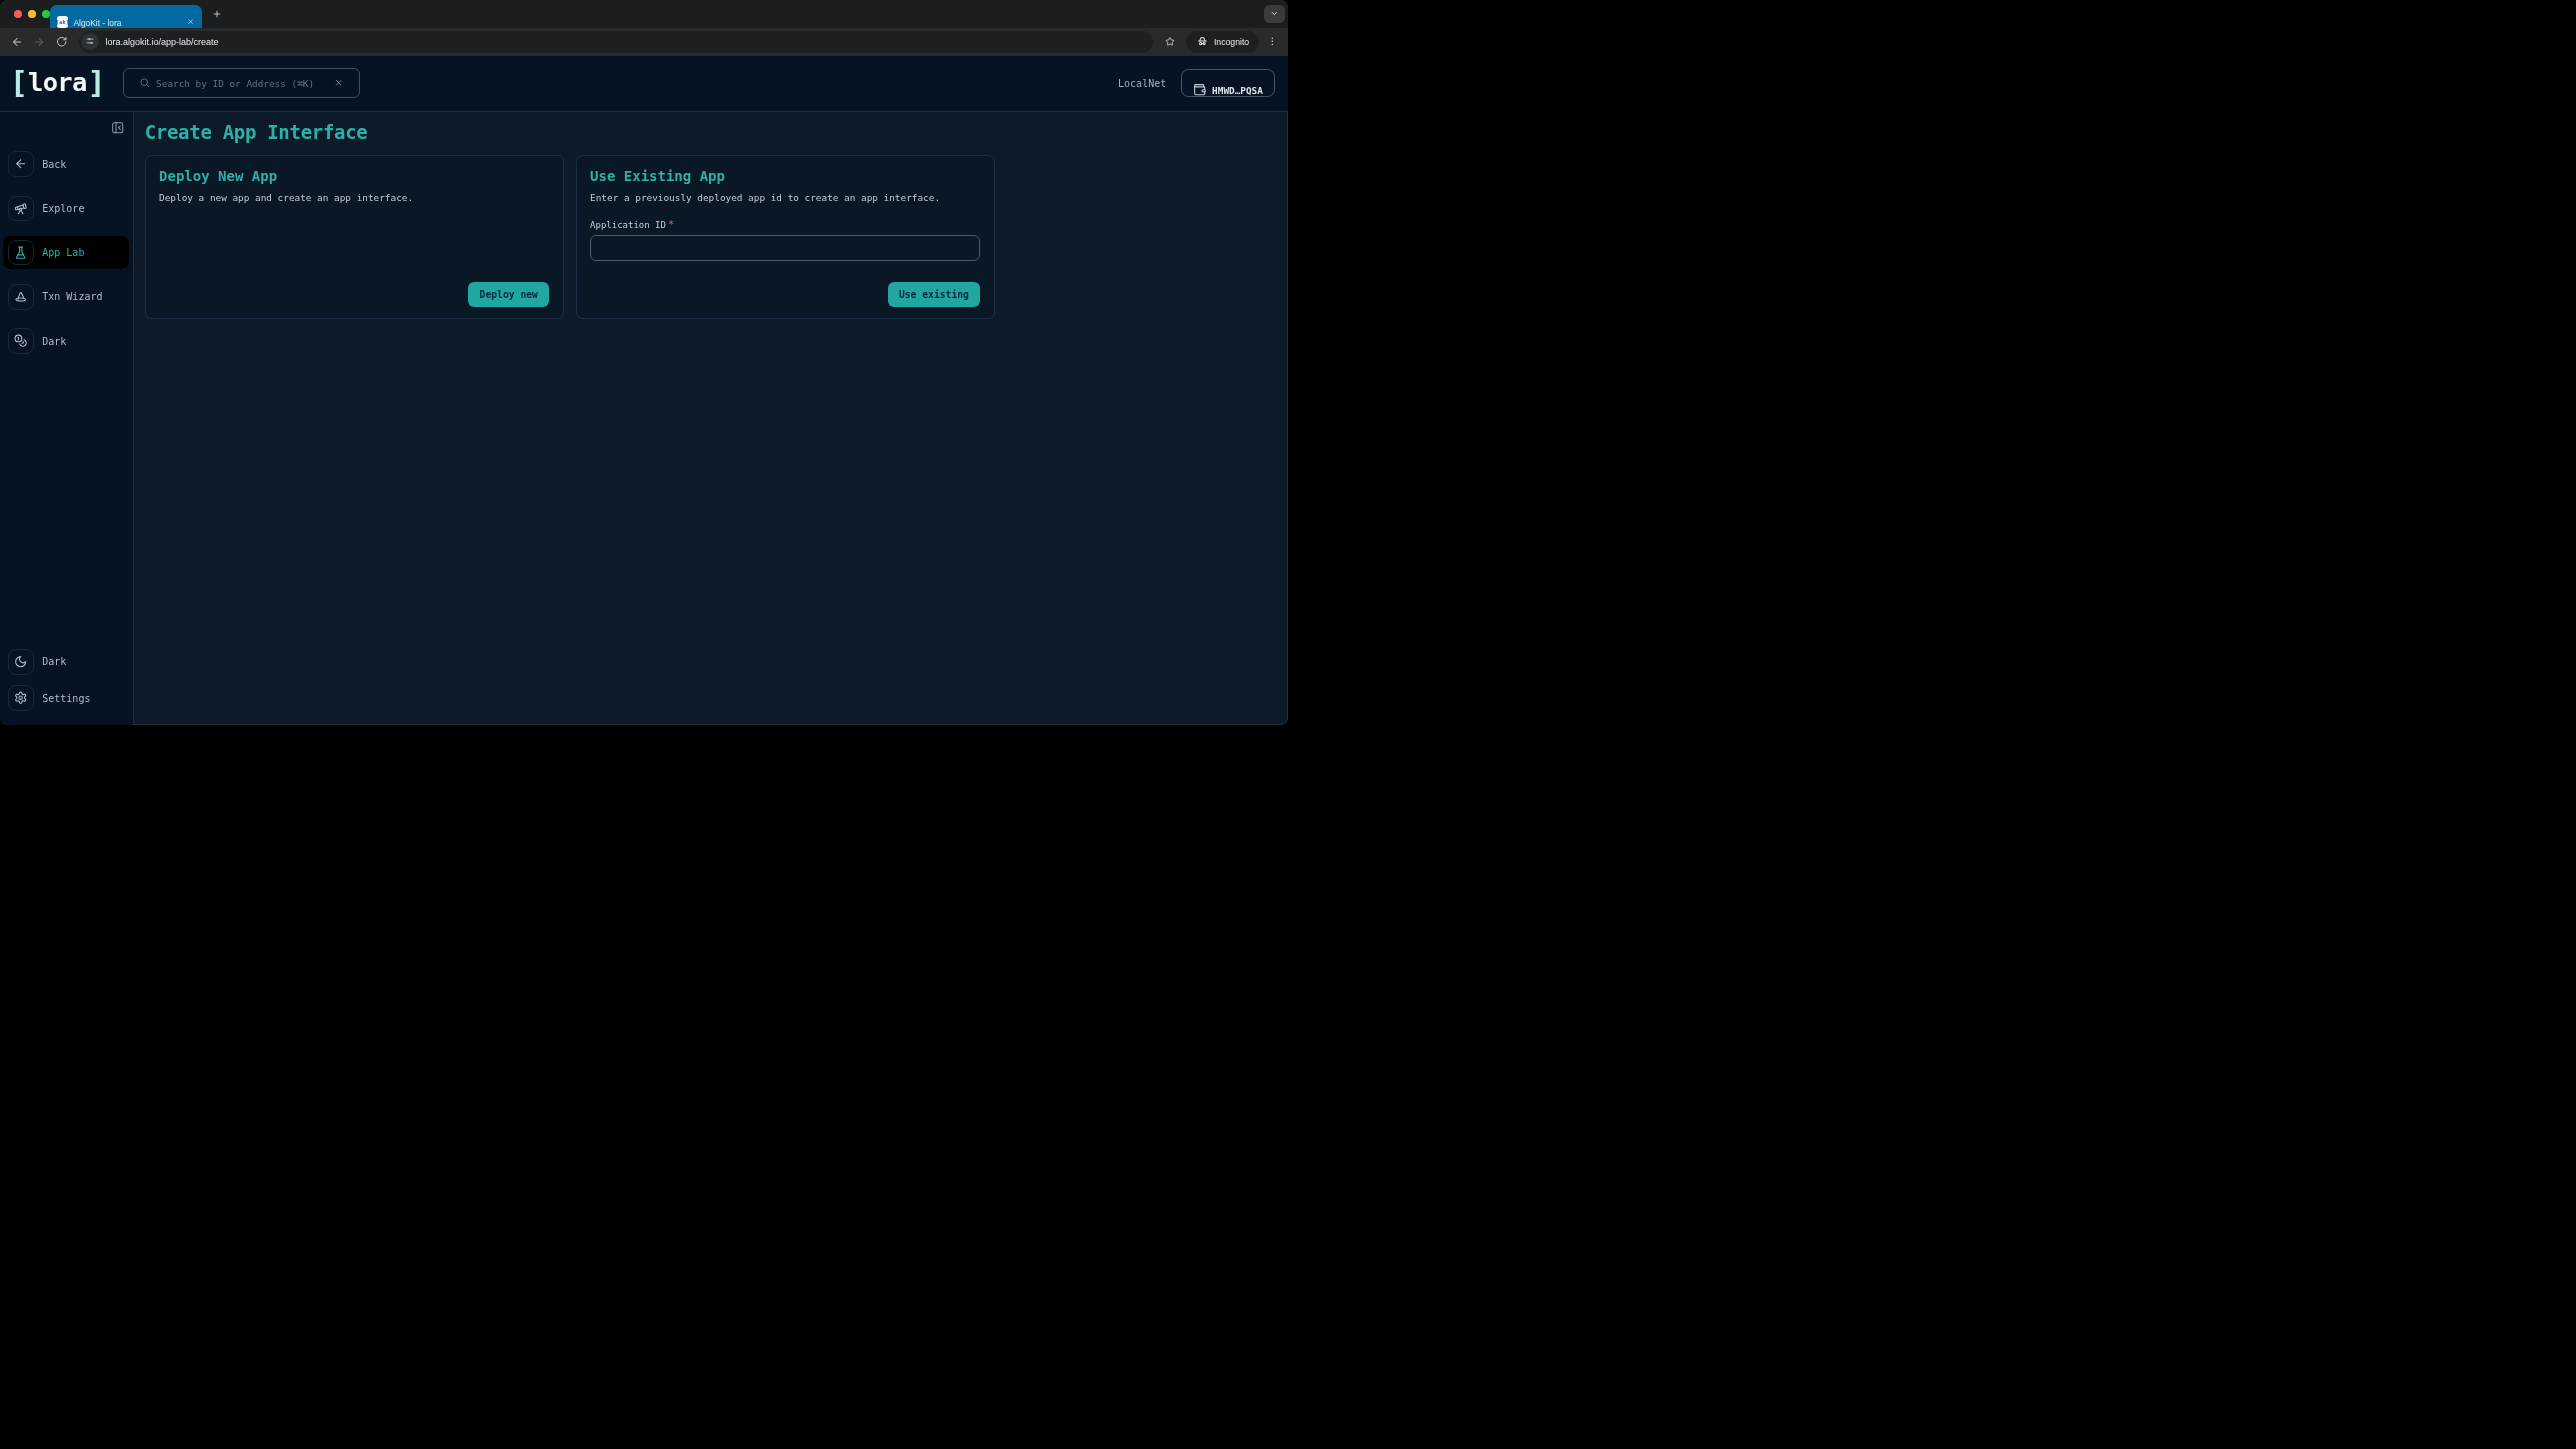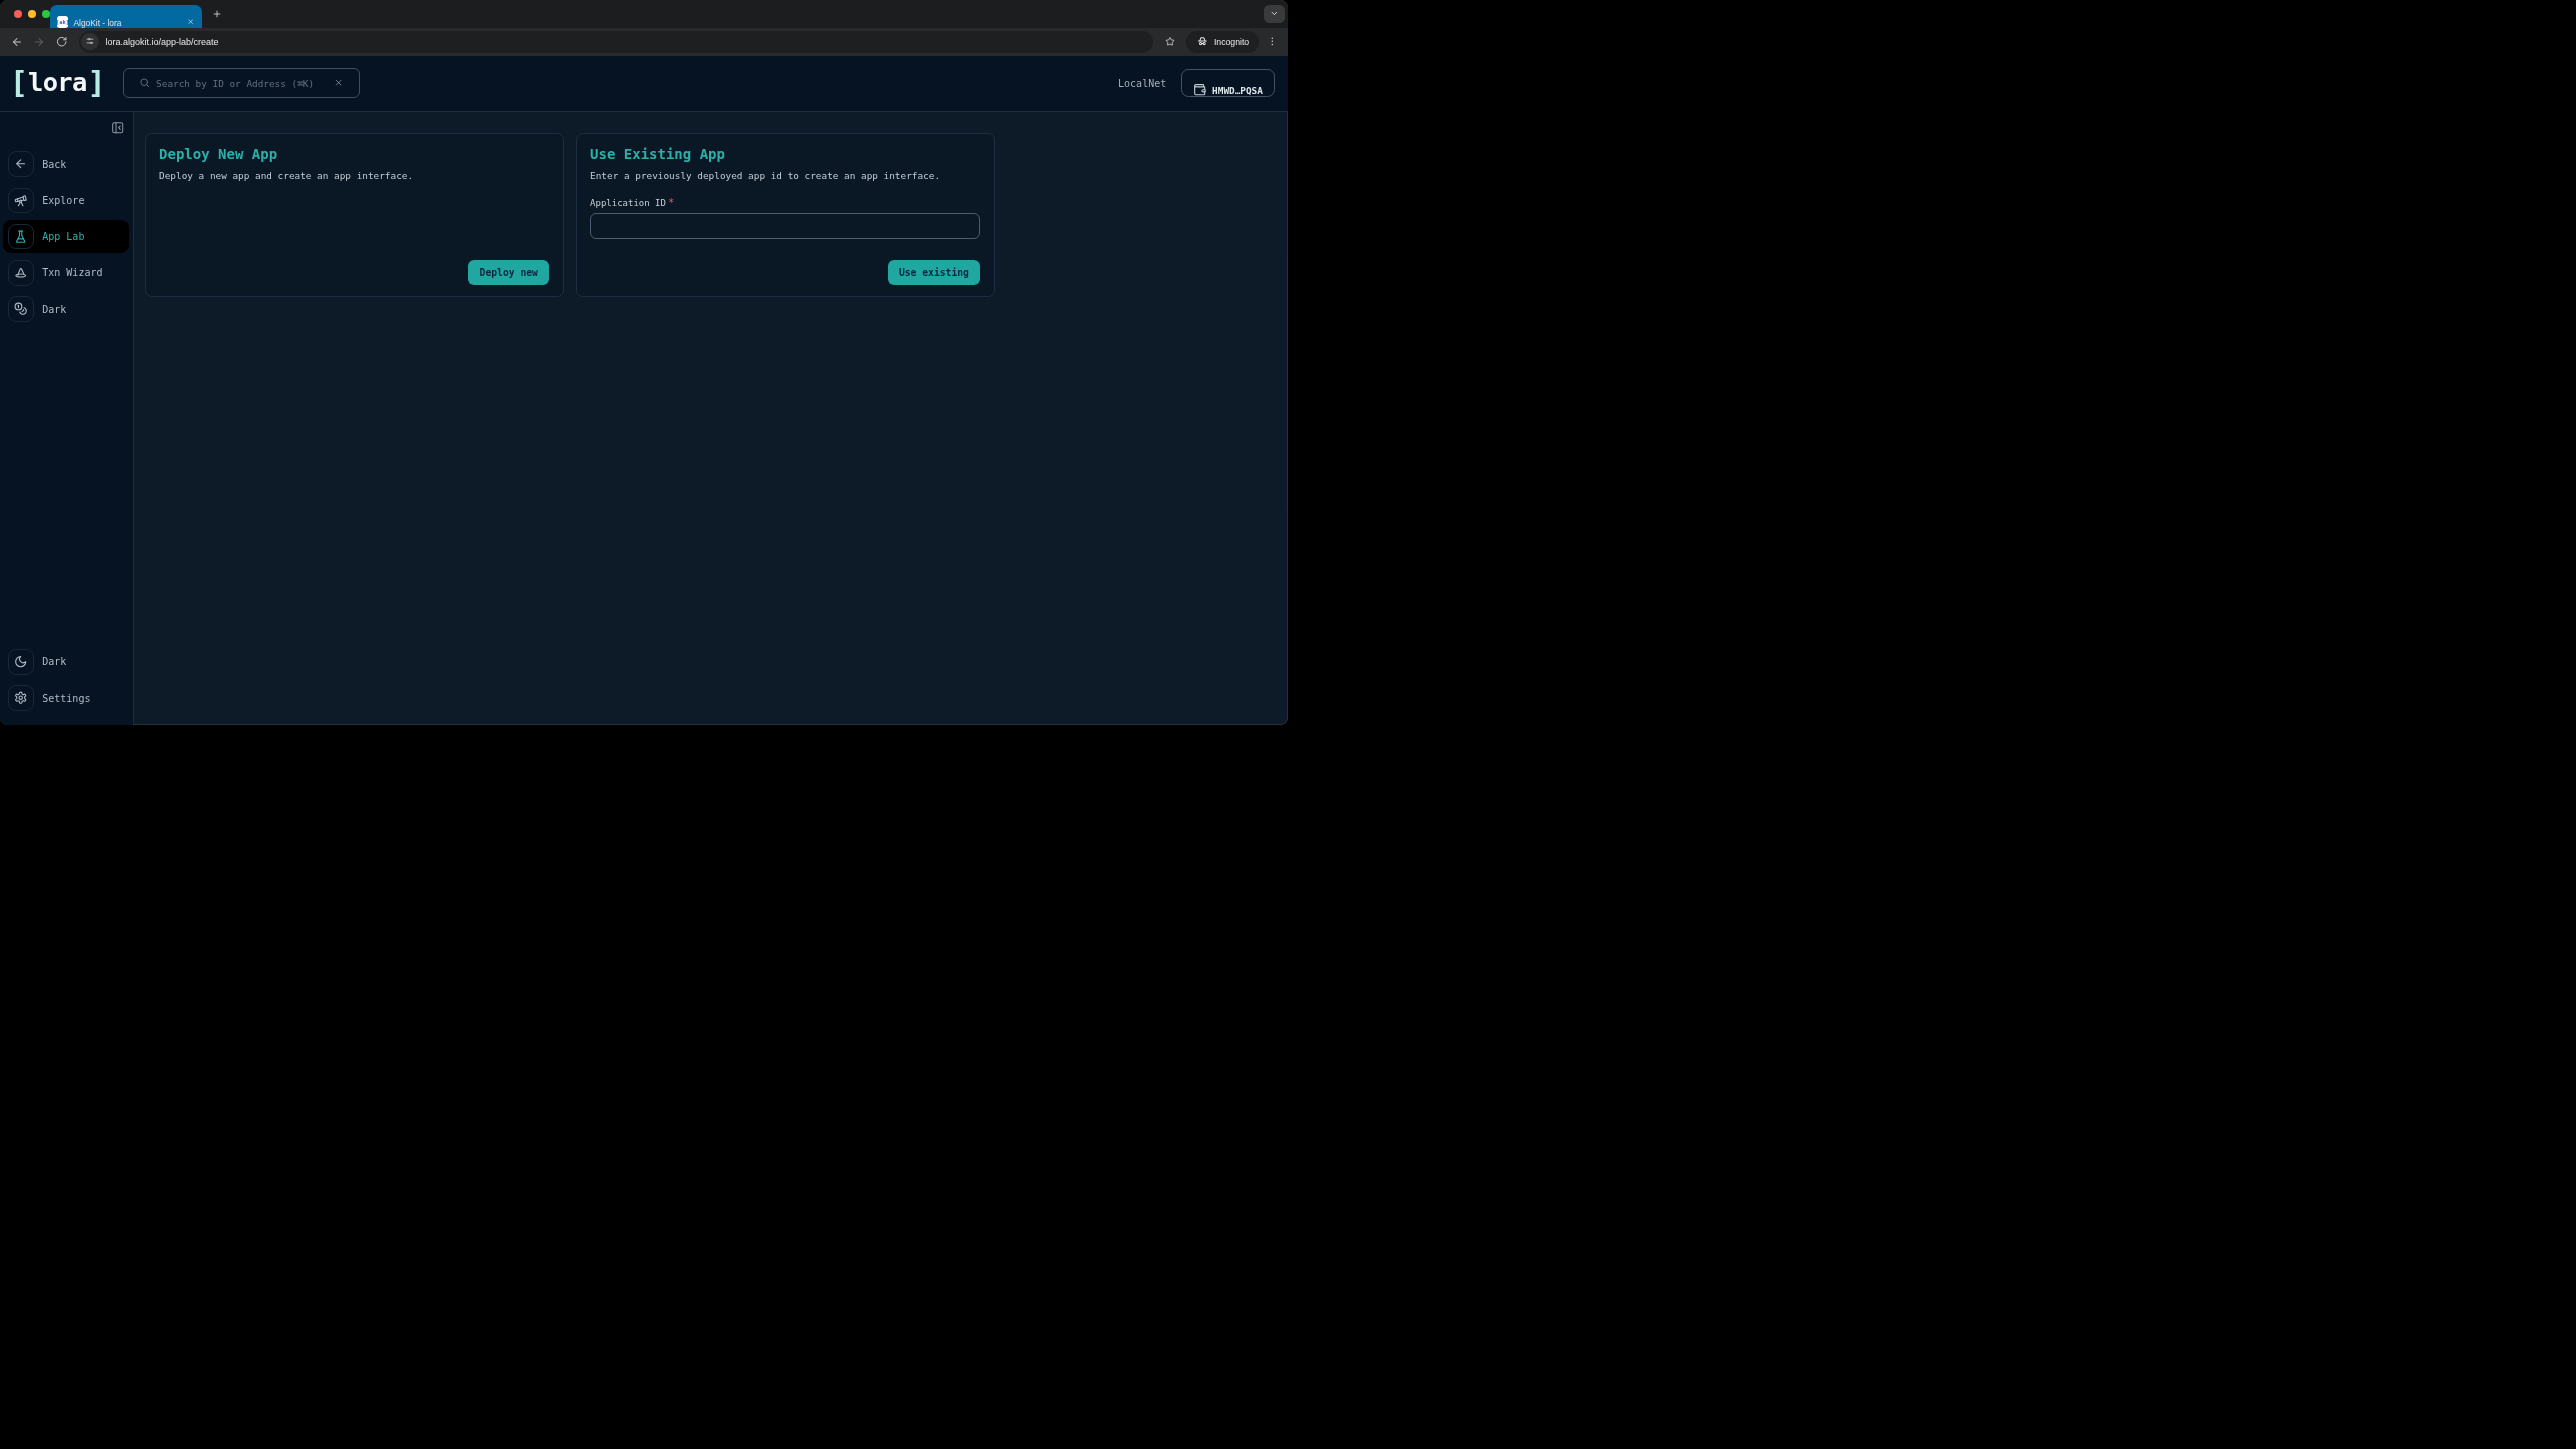--- a/index.html
+++ b/index.html
@@ -52,21 +52,21 @@
   .search input::placeholder{color:#5f7180}
   .hdr-right{margin-left:auto;display:flex;align-items:center;gap:14.8px}
   .network{color:#9fb0ba;font-size:10px}
   .wallet-btn{height:28px;border:0.7px solid #45555f;border-radius:7.4px;background:transparent;display:flex;align-items:flex-end;gap:6px;padding:0 10.7px;color:#dde4e9;font-size:9.4px;font-weight:bold;cursor:pointer}
   .wallet-btn svg{color:#c3cdd4}
 
   .app-body{flex:1;display:flex;min-height:0}
   aside{width:134px;background:var(--bg-panel);border-right:0.7px solid var(--line);display:flex;flex-direction:column;padding:4px 0 10.7px;flex:none}
   .collapse-row{display:flex;justify-content:flex-end;padding:2.7px 5.4px 1.3px}
   .collapse-btn{width:19px;height:19px;display:flex;align-items:center;justify-content:center;color:#8e9ba6;border-radius:4px;cursor:pointer}
-  .nav{margin-top:9.4px;display:flex;flex-direction:column;gap:4px}
+  .nav{margin-top:9.4px;display:flex;flex-direction:column;gap:12px}
   .nav-item{display:flex;align-items:center;gap:8.7px;margin:0 4px 0 2.7px;padding:3.4px 5.4px;border-radius:8px;cursor:pointer}
   .icon-box{width:25.5px;height:25.5px;border:0.7px solid #16293a;border-radius:8px;display:flex;align-items:center;justify-content:center;color:#aebcc6;flex:none}
   .nav-label{color:#aebcc6;font-size:10px}
   .nav-item.active{background:#000000}
   .nav-item.active .icon-box{color:var(--accent-text)}
   .nav-item.active .nav-label{color:var(--accent-text)}
   .nav-footer{margin-top:auto;display:flex;flex-direction:column;gap:4px}
 
   main{flex:1;padding:9.4px 13.4px 0 10.7px;overflow:hidden}
   .page-title{color:var(--accent-text);font-size:19px;font-weight:bold;letter-spacing:-0.3px}
@@ -285,20 +285,21 @@
                   <path d="M12.22 2h-.44a2 2 0 0 0-2 2v.18a2 2 0 0 1-1 1.73l-.43.25a2 2 0 0 1-2 0l-.15-.08a2 2 0 0 0-2.73.73l-.22.38a2 2 0 0 0 .73 2.73l.15.1a2 2 0 0 1 1 1.72v.51a2 2 0 0 1-1 1.74l-.15.09a2 2 0 0 0-.73 2.73l.22.38a2 2 0 0 0 2.73.73l.15-.08a2 2 0 0 1 2 0l.43.25a2 2 0 0 1 1 1.73V20a2 2 0 0 0 2 2h.44a2 2 0 0 0 2-2v-.18a2 2 0 0 1 1-1.73l.43-.25a2 2 0 0 1 2 0l.15.08a2 2 0 0 0 2.73-.73l.22-.39a2 2 0 0 0-.73-2.73l-.15-.08a2 2 0 0 1-1-1.74v-.5a2 2 0 0 1 1-1.74l.15-.09a2 2 0 0 0 .73-2.73l-.22-.38a2 2 0 0 0-2.73-.73l-.15.08a2 2 0 0 1-2 0l-.43-.25a2 2 0 0 1-1-1.73V4a2 2 0 0 0-2-2z"></path>
                   <circle cx="12" cy="12" r="3"></circle>
                 </svg>
             </span>
             <span class="nav-label mono">Settings</span>
           </div>
         </div>
       </aside>
 
       <main>
+        <h1 class="page-title mono">Create App Interface</h1>
         <div class="cards">
           <section class="card">
             <h2 class="card-title mono">Deploy New App</h2>
             <p class="card-desc mono">Deploy a new app and create an app interface.</p>
             <div class="btn-row">
               <button class="primary-btn">Deploy new</button>
             </div>
           </section>
           <section class="card">
             <h2 class="card-title mono">Use Existing App</h2>

